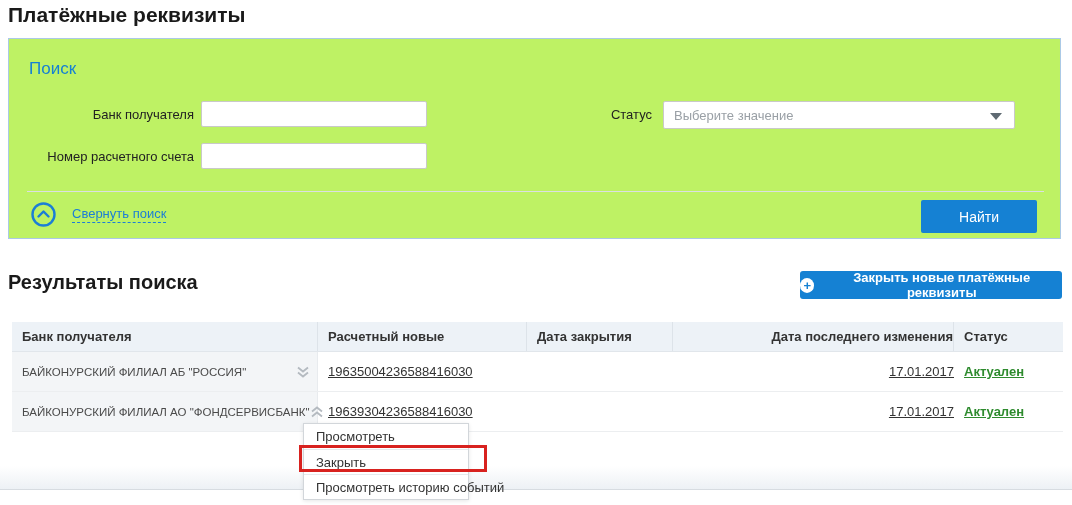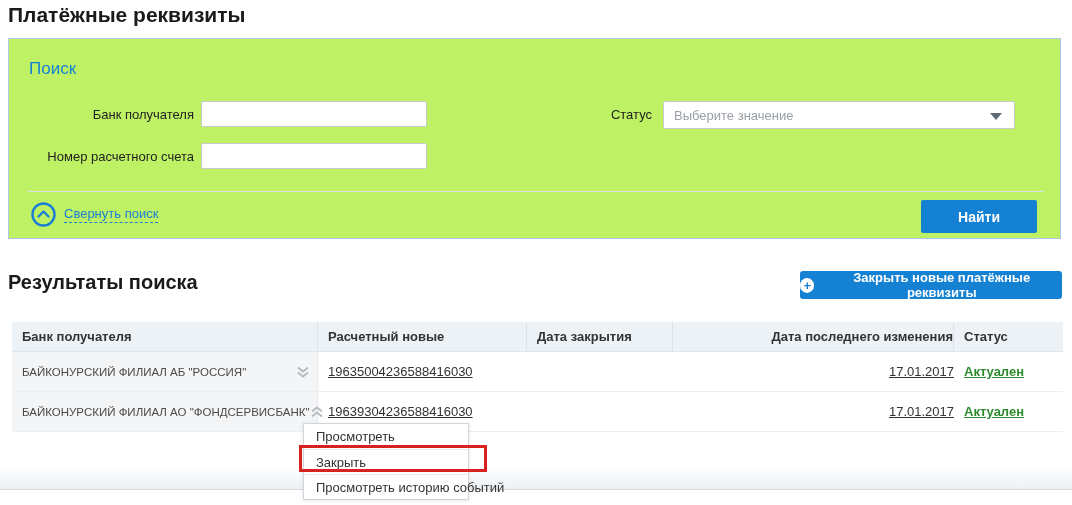--- a/index.html
+++ b/index.html
@@ -15,24 +15,24 @@
   .lbl-bank { left: 0; top: 68px; width: 185px; }
   .lbl-account { left: 0; top: 110px; width: 185px; }
   .lbl-status { left: 548px; top: 68px; width: 95px; }
   .txt-input { position: absolute; width: 226px; height: 26px; border: 1px solid #c9c9c9; border-radius: 2px; padding: 0 8px; font-size: 13px; color: #333; outline: none; }
   .inp-bank { left: 192px; top: 62px; }
   .inp-account { left: 192px; top: 104px; }
   .select-box { position: absolute; left: 654px; top: 62px; width: 352px; height: 28px; border: 1px solid #c9c9c9; border-radius: 2px; background: #fff; cursor: pointer; }
   .select-placeholder { position: absolute; left: 10px; top: 6px; font-size: 13px; color: #9aa0a6; }
   .select-arrow { position: absolute; right: 12px; top: 11px; width: 0; height: 0; border-left: 6px solid transparent; border-right: 6px solid transparent; border-top: 7px solid #5f6a72; }
   .panel-separator { position: absolute; left: 18px; top: 152px; width: 1017px; height: 1px; background: #dbdfe3; }
-  .collapse-link { position: absolute; left: 22px; top: 163px; display: flex; align-items: center; cursor: pointer; }
+  .collapse-link { position: absolute; left: 22px; top: 163px; display: flex; align-items: center; cursor: pointer; gap: 8px; }
   .collapse-circle { width: 25px; height: 25px; flex: 0 0 25px; }
   .collapse-text { margin-left: 8px; font-size: 13px; color: #1b7ed6; border-bottom: 1px dashed #1b7ed6; padding-bottom: 1px; }
-  .find-button { position: absolute; left: 912px; top: 161px; width: 116px; height: 33px; background: #1581d3; color: #fff; font-size: 14px; font-weight: bold; border: none; border-radius: 2px; cursor: pointer; font-family: "Liberation Sans", sans-serif; }
+  .find-button { position: absolute; left: 912px; top: 161px; width: 116px; height: 33px; background: #1581d3; color: #fff; font-size: 14px; font-weight: normal; border: none; border-radius: 2px; cursor: pointer; font-family: "Liberation Sans", sans-serif; }
 
   
   .results-title { position: absolute; left: 8px; top: 271px; font-size: 20px; font-weight: bold; color: #1a1a1a; }
   .add-button { position: absolute; left: 800px; top: 271px; width: 262px; height: 28px; background: #1581d3; border: none; border-radius: 3px; color: #fff; font-size: 13px; font-weight: bold; cursor: pointer; display: flex; align-items: center; justify-content: center; font-family: "Liberation Sans", sans-serif; }
   .plus-icon { display: inline-flex; align-items: center; justify-content: center; width: 15px; height: 15px; background: #fff; color: #1581d3; border-radius: 50%; font-size: 13px; font-weight: bold; margin-right: 7px; line-height: 15px; }
 
   
   .results-table { position: absolute; left: 12px; top: 322px; width: 1051px; }
   .t-head { display: flex; height: 30px; background: #edf2f7; border-bottom: 1px solid #e1e6eb; }
   .t-head .hc { font-size: 13px; font-weight: bold; color: #333; line-height: 29px; padding-left: 10px; border-right: 1px solid #dde3e9; white-space: nowrap; overflow: hidden; }

